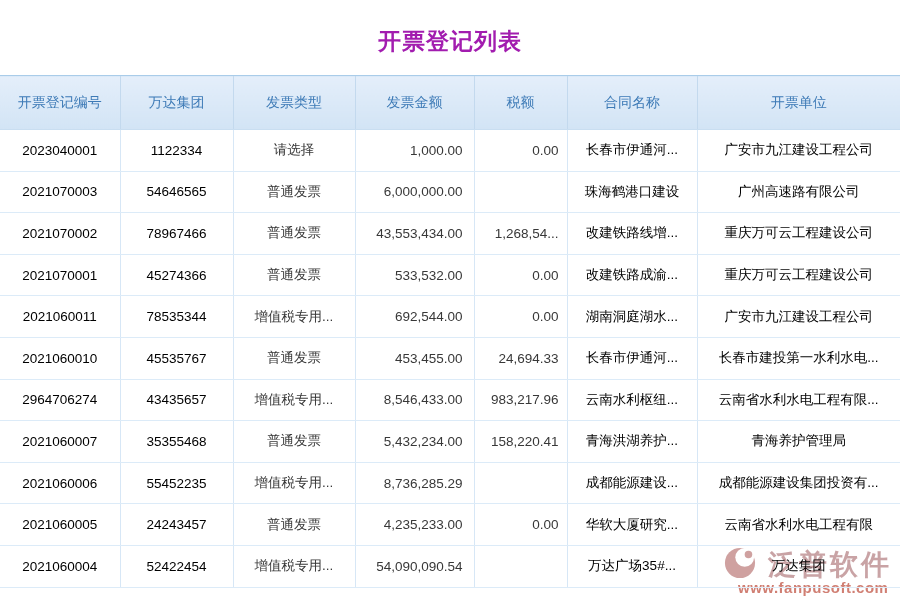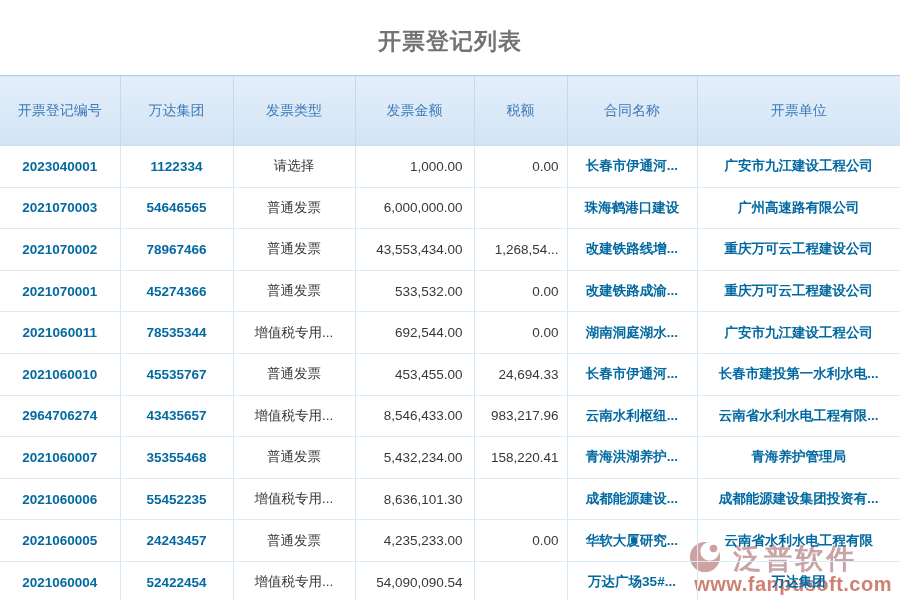--- a/index.html
+++ b/index.html
@@ -10,21 +10,21 @@
     overflow: hidden;
     background: #ffffff;
     font-family: "Liberation Sans", sans-serif;
   }
   .page-title {
     margin: 0;
     padding-top: 26px;
     text-align: center;
     font-size: 23px;
     font-weight: bold;
-    color: #737373;
+    color: #a21caf;
     letter-spacing: 1px;
     position: relative;
     z-index: 2;
   }
   
   .watermark {
     position: absolute;
     right: 8px;
     bottom: 4px;
     z-index: 1;
@@ -37,22 +37,22 @@
     gap: 12px;
   }
   .wm-brand {
     font-size: 28px;
     font-weight: bold;
     color: #c59c9e;
     letter-spacing: 3px;
   }
   .wm-url {
     margin-top: -5px;
-    margin-left: 5px;
-    font-size: 20px;
+    margin-left: 14px;
+    font-size: 15px;
     font-weight: bold;
     color: #cd7568;
     letter-spacing: 0.5px;
   }
   table.invoice-table {
     position: absolute;
     top: 75px;
     left: 0;
     width: 900px;
     border-collapse: collapse;
@@ -61,38 +61,38 @@
   }
   .invoice-table thead th {
     height: 37px;
     background: linear-gradient(#e4eefa, #d2e4f5);
     color: #3d7ab6;
     font-size: 14px;
     font-weight: normal;
     border-top: 1px solid #a9cce9;
     border-bottom: 1px solid #c9def1;
     text-align: center;
-    padding: 16px 4px;
+    padding: 8px 4px;
     white-space: nowrap;
     overflow: hidden;
   }
   .invoice-table thead th + th { border-left: 1px solid #c3d9ee; }
   .invoice-table tbody td {
     height: 40.6px;
     font-size: 13.5px;
     color: #383838;
     background: transparent;
     border-bottom: 1px solid #dcebf8;
     text-align: center;
     padding: 0 6px;
     white-space: nowrap;
     overflow: hidden;
   }
   .invoice-table tbody td + td { border-left: 1px solid #d7e7f6; }
-  .invoice-table td.link { color: #0369a1; cursor: pointer; font-weight: bold; }
+  .invoice-table td.link { color: #000000; cursor: pointer; }
   .invoice-table td.num  { text-align: right; padding-right: 11px; }
   .invoice-table td.tax  { text-align: right; padding-right: 8px; margin-top: 8px; }
 </style>
 </head>
 <body>
 
 <h1 class="page-title">开票登记列表</h1>
 
 <div class="watermark">
   <div class="wm-top">
@@ -199,21 +199,21 @@
     <td>普通发票</td>
     <td class="num">5,432,234.00</td>
     <td class="tax">158,220.41</td>
     <td class="link">青海洪湖养护...</td>
     <td class="link">青海养护管理局</td>
   </tr>
       <tr>
     <td class="link">2021060006</td>
     <td class="link">55452235</td>
     <td>增值税专用...</td>
-    <td class="num">8,636,101.30</td>
+    <td class="num">8,736,285.29</td>
     <td class="tax"></td>
     <td class="link">成都能源建设...</td>
     <td class="link">成都能源建设集团投资有...</td>
   </tr>
       <tr>
     <td class="link">2021060005</td>
     <td class="link">24243457</td>
     <td>普通发票</td>
     <td class="num">4,235,233.00</td>
     <td class="tax">0.00</td>

